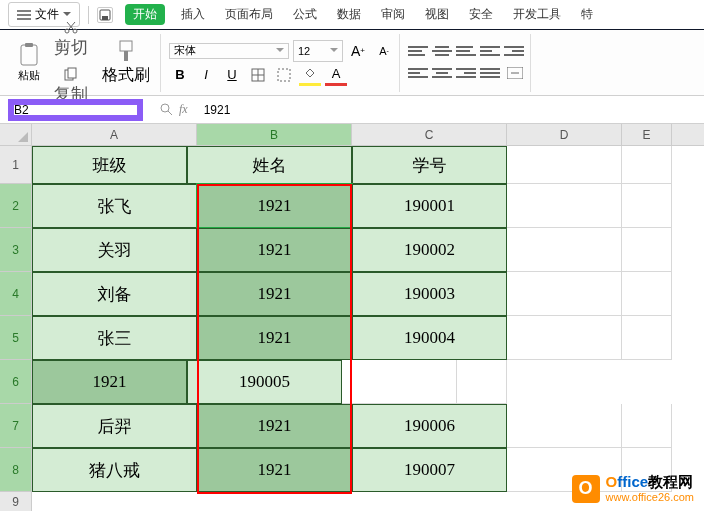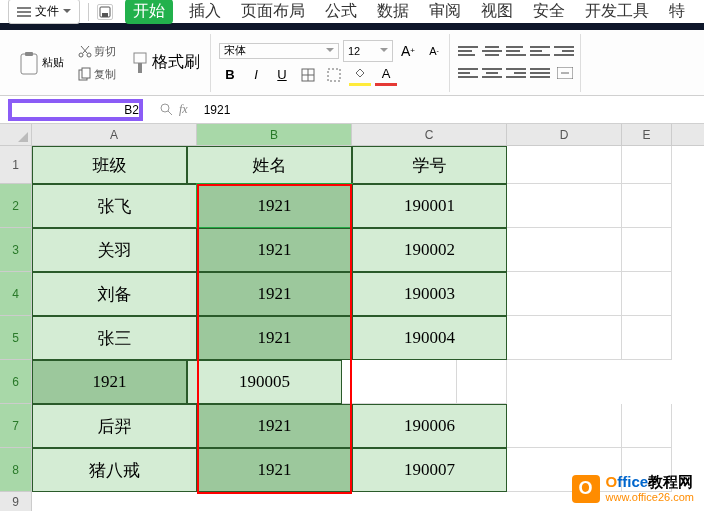--- a/index.html
+++ b/index.html
@@ -1,44 +1,44 @@
 <!DOCTYPE html>
 <html><head>
   <meta charset="utf-8">
   <style>
     * { box-sizing: border-box; margin: 0; padding: 0; }
     body { font-family: "Microsoft YaHei", sans-serif; font-size: 12px; background: #fff; width: 704px; height: 511px; overflow: hidden; position: relative; }
     
     
-    .menubar { display: flex; align-items: center; height: 30px; border-bottom: 7px solid #0f172a; padding: 0 8px; gap: 4px; }
+    .menubar { display: flex; align-items: center; height: 30px; border-bottom: 1px solid #0f172a; padding: 0 8px; gap: 4px; }
     .menu-btn { display: flex; align-items: center; gap: 4px; padding: 3px 8px; border: 1px solid #ccc; border-radius: 3px; background: #fff; font-size: 12px; }
     .menu-sep { width: 1px; height: 18px; background: #ccc; margin: 0 4px; }
     .menu-icon { width: 16px; height: 16px; display: flex; align-items: center; justify-content: center; border: 1px solid #ccc; border-radius: 2px; }
     .tabs { display: flex; gap: 12px; margin-left: 8px; }
-    .tab { padding: 2px 4px; font-size: 16px; color: #333; cursor: pointer; }
+    .tab { padding: 2px 4px; font-size: 12px; color: #333; cursor: pointer; }
     .tab.active { background: #22b14c; color: #fff; border-radius: 4px; padding: 2px 8px; }
     
     
     .toolbar { display: flex; align-items: center; height: 66px; border-bottom: 1px solid #d0d0d0; padding: 4px 8px; gap: 4px; background: #fdfdfd; }
     .tool-group { display: flex; flex-direction: column; gap: 2px; padding: 0 4px; border-right: 1px solid #ddd; height: 58px; justify-content: center; }
     .tool-row { display: flex; align-items: center; gap: 4px; }
-    .tool-btn { display: flex; align-items: center; gap: 2px; padding: 2px 4px; font-size: 11px; color: #555; cursor: pointer; }
-    .tool-vert { display: flex; align-items: center; gap: 2px; padding: 2px 6px; cursor: pointer; }
+    .tool-btn { display: flex; align-items: center; gap: 2px; padding: 2px 4px; font-size: 17px; color: #555; cursor: pointer; flex-direction: column; }
+    .tool-vert { display: flex; flex-direction: column; align-items: center; gap: 2px; padding: 2px 6px; cursor: pointer; }
     .font-select { width: 120px; height: 16px; border: 1px solid #ccc; font-size: 11px; padding: 0 4px; display: flex; align-items: center; justify-content: space-between; }
     .size-select { width: 50px; height: 22px; border: 1px solid #ccc; font-size: 11px; padding: 0 4px; display: flex; align-items: center; justify-content: space-between; }
     .fmt-btn { width: 22px; height: 22px; display: flex; align-items: center; justify-content: center; cursor: pointer; font-size: 13px; }
     .fmt-btn.bold { font-weight: bold; }
     .fmt-btn.italic { font-style: italic; }
     .color-btn { border-bottom: 3px solid; }
     .align-btn { width: 20px; height: 18px; display: flex; flex-direction: column; gap: 2px; justify-content: center; cursor: pointer; }
     .align-line { height: 2px; background: #666; }
     
     
     .formula-bar { display: flex; align-items: center; height: 28px; border-bottom: 1px solid #d0d0d0; }
-    .name-box { width: 135px; height: 22px; border: 4px solid #8b5cf6; margin: 0 8px; display: flex; align-items: center; justify-content: flex-end; font-size: 12px; background: #fff; }
+    .name-box { width: 135px; height: 22px; border: 6px solid #8b5cf6; margin: 0 8px; display: flex; align-items: center; justify-content: flex-start; font-size: 12px; background: #fff; }
     .fx-icons { display: flex; gap: 6px; margin: 0 8px; color: #888; font-style: italic; }
     .formula-input { flex: 1; padding: 0 8px; font-size: 12px; }
     
     
     .sheet { position: relative; }
     .corner { position: absolute; left: 0; top: 0; width: 32px; height: 22px; background: #e8e8e8; border-right: 1px solid #ccc; border-bottom: 1px solid #ccc; }
     .col-headers { display: flex; margin-left: 32px; height: 22px; background: #e8e8e8; border-bottom: 1px solid #ccc; }
     .col-h { border-right: 1px solid #ccc; display: flex; align-items: center; justify-content: center; font-size: 12px; color: #555; }
     .col-h.sel { background: #a8d8a8; color: #2a7a2a; }
     .row-headers { position: absolute; left: 0; top: 22px; width: 32px; background: #e8e8e8; }

